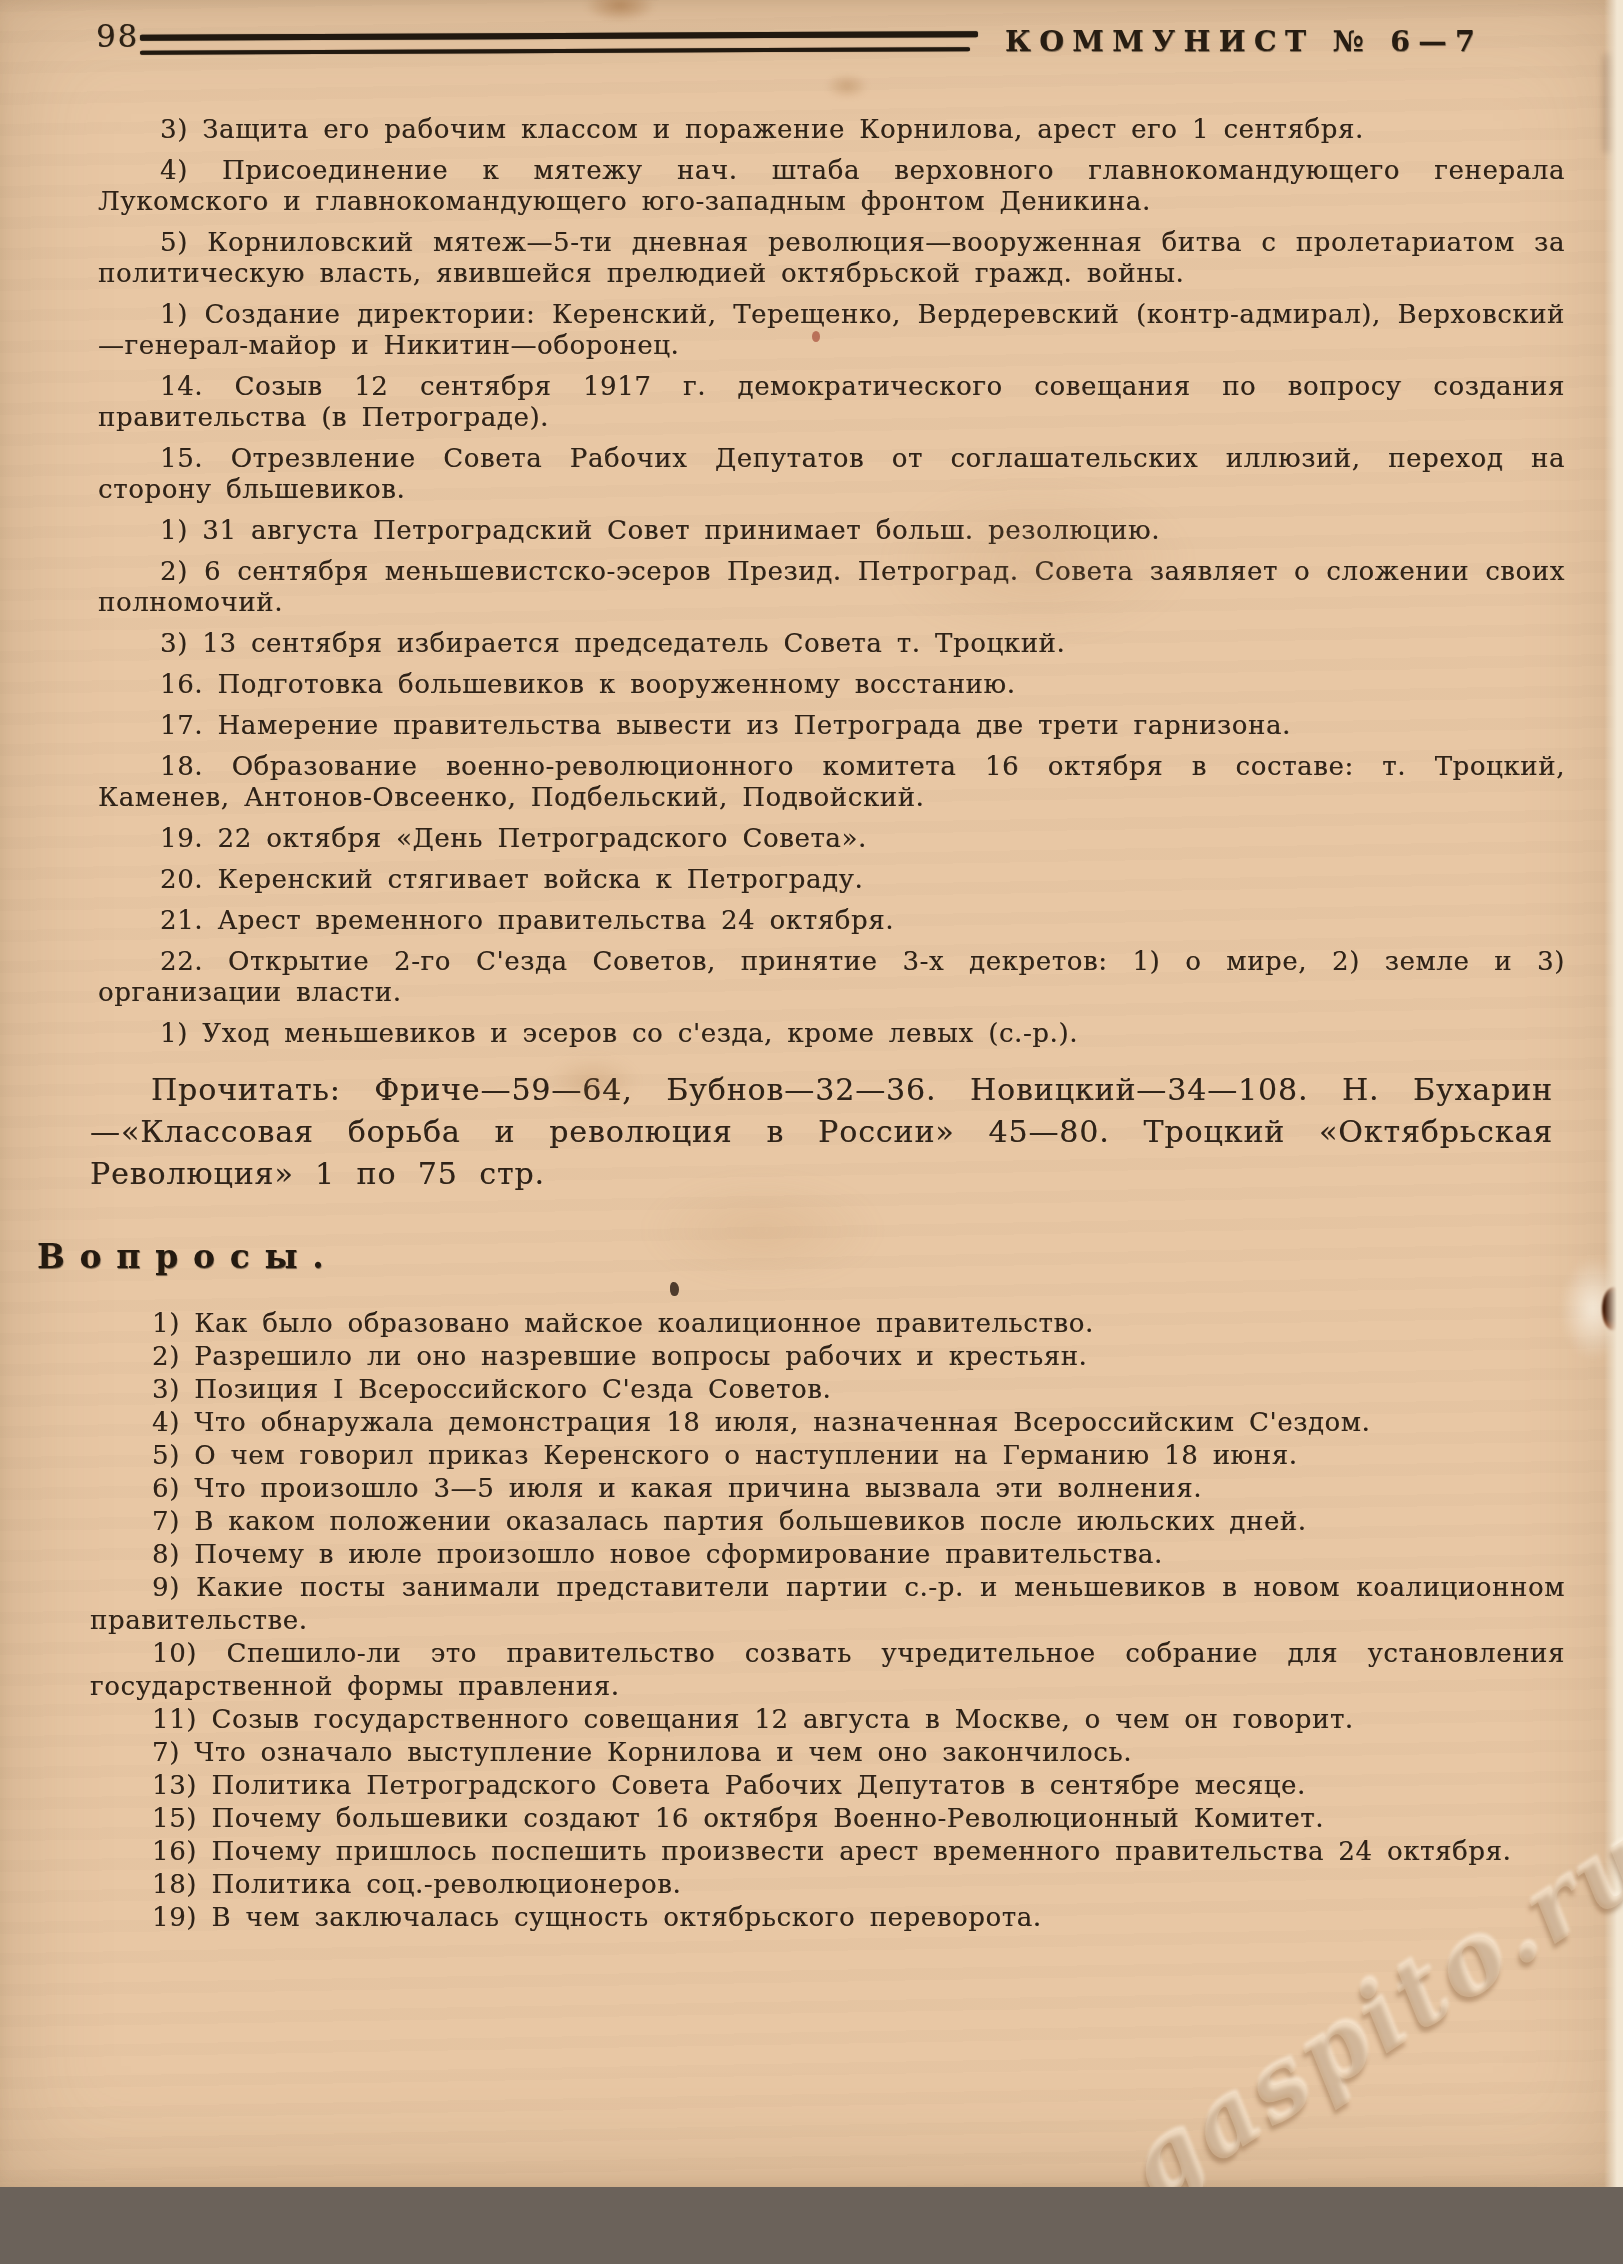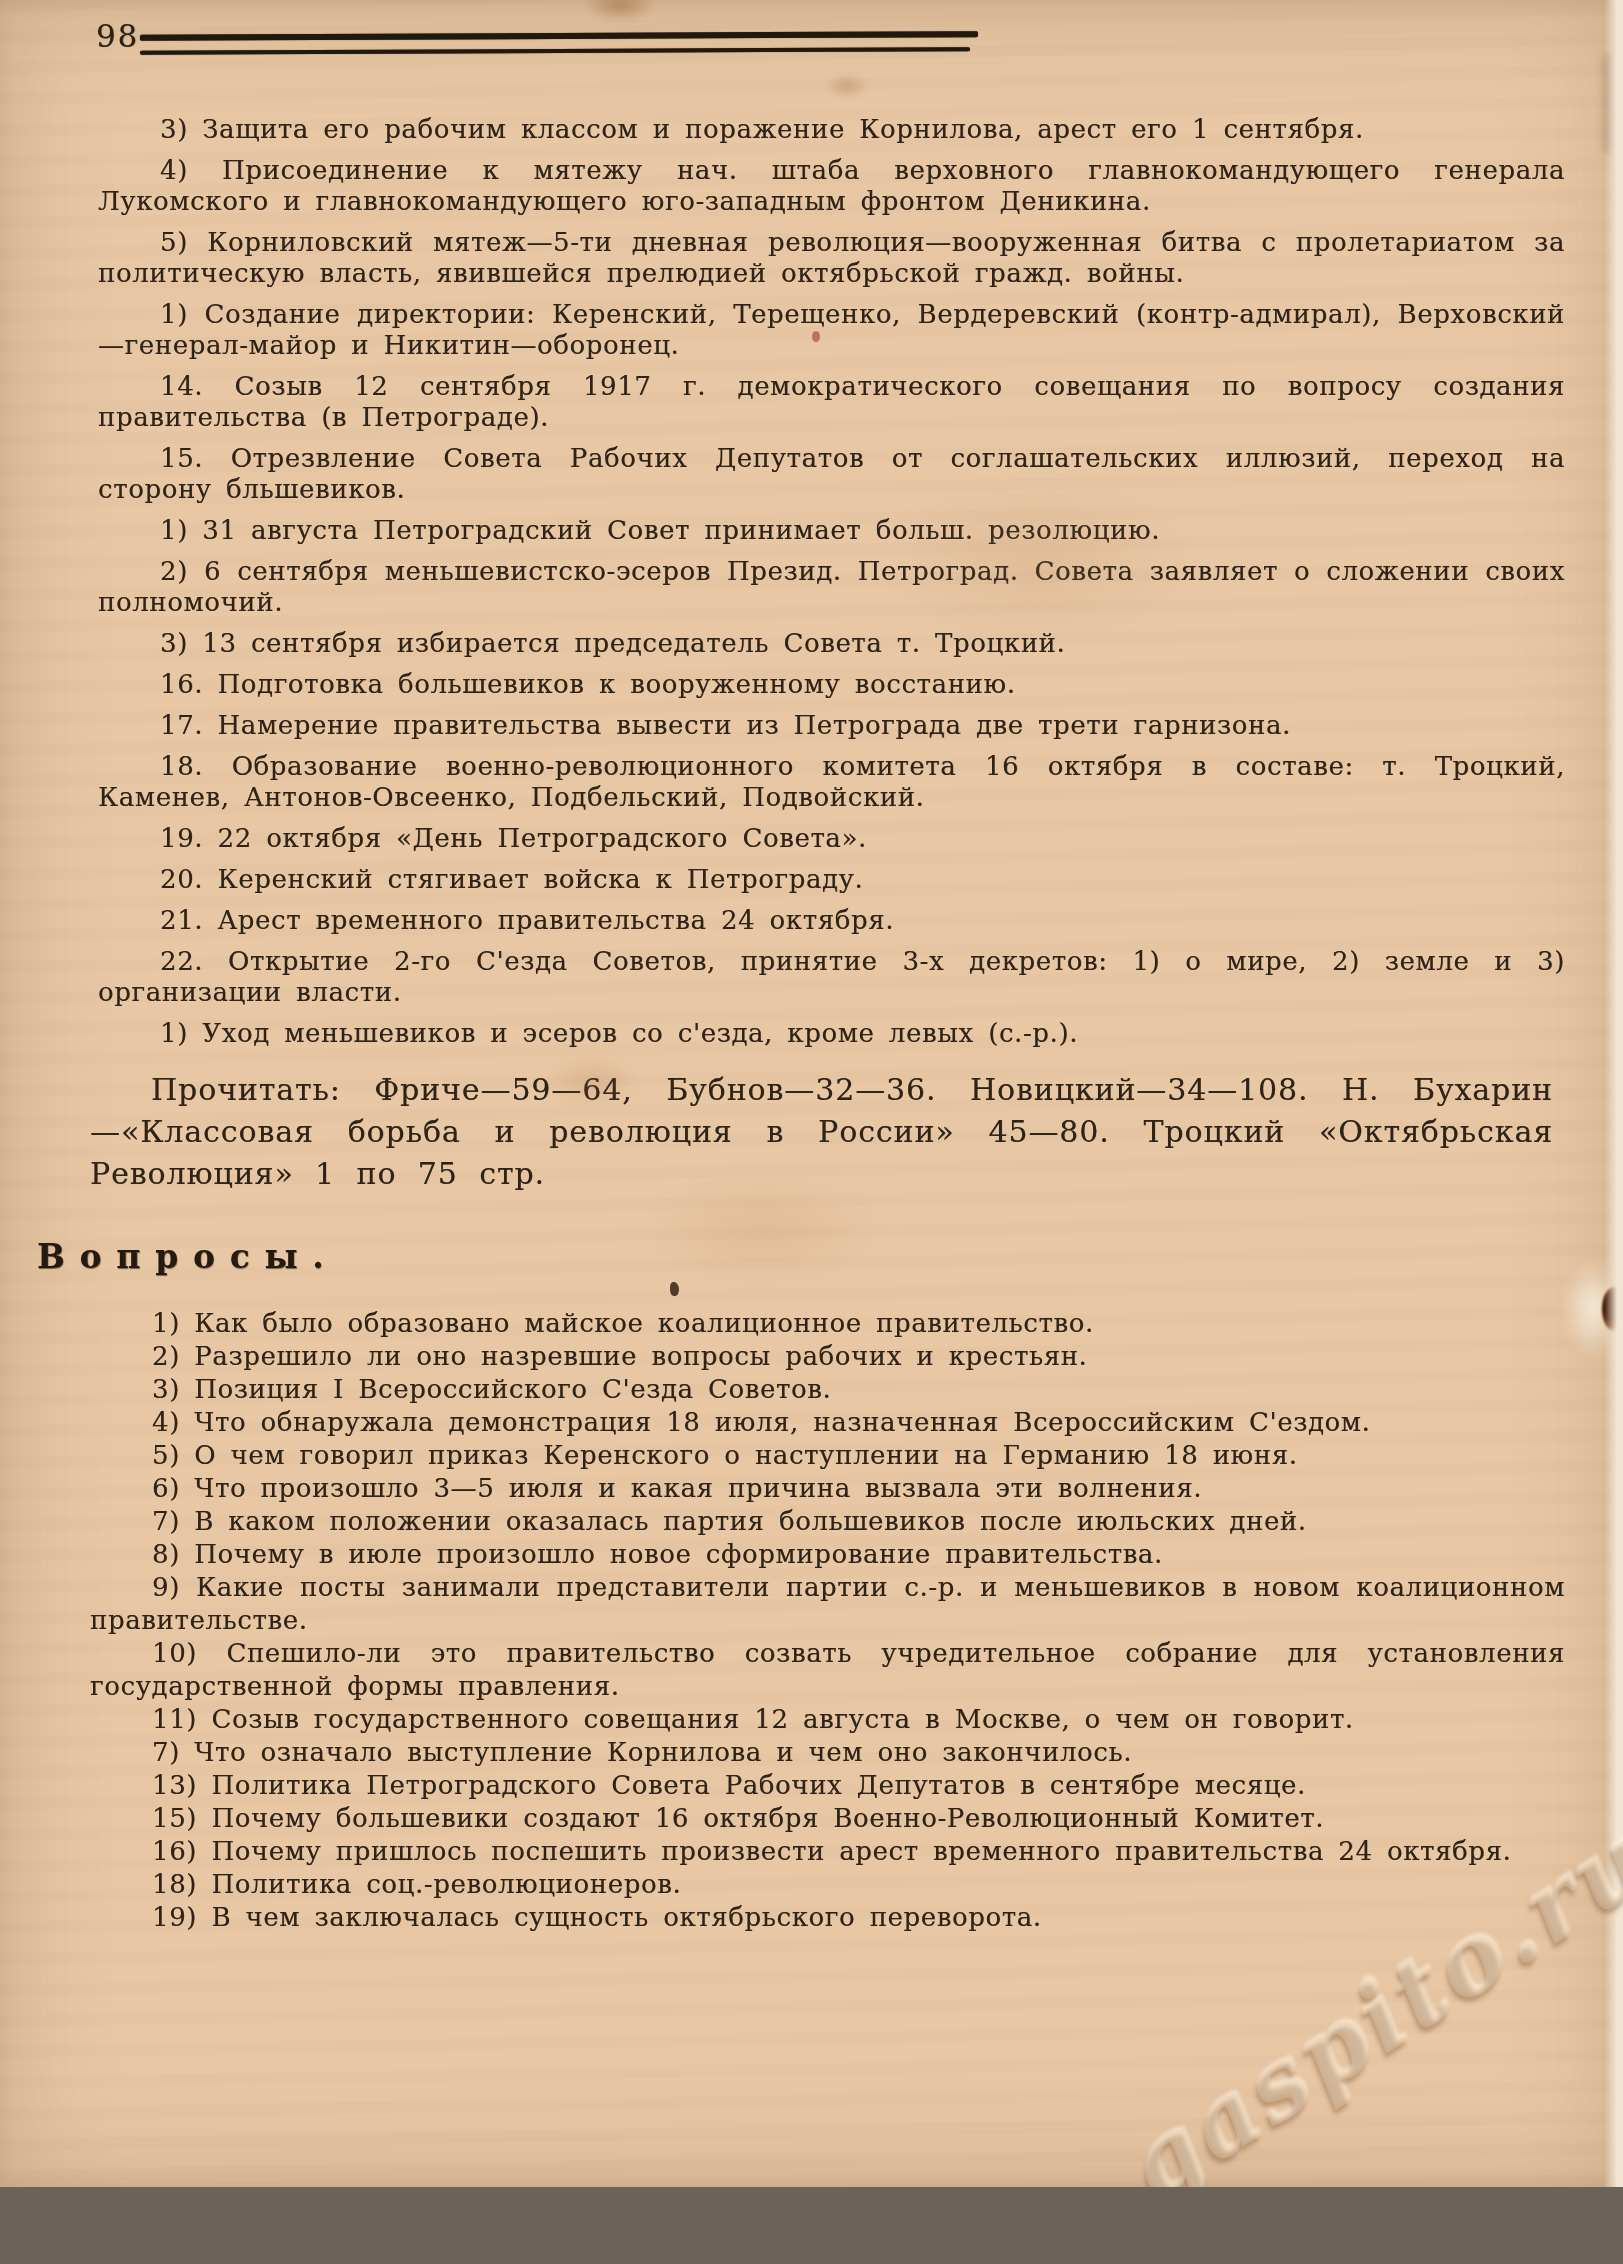--- a/index.html
+++ b/index.html
@@ -114,20 +114,21 @@
 <div class="page">
 
   <div class="ghost"></div>
 
   <div class="header">
     <span class="pagenum">98</span>
     <div class="rules">
       <div class="rule r1"></div>
       <div class="rule r2"></div>
     </div>
+    <span class="journal">КОММУНИСТ № 6—7</span>
   </div>
 
   <div class="body">
 
     <div class="outline">
       <p>3) Защита его рабочим классом и поражение Корнилова, арест его 1 сентября.</p>
       <p>4) Присоединение к мятежу нач. штаба верховного главнокомандующего генерала Лукомского и главнокомандующего юго-западным фронтом Деникина.</p>
       <p>5) Корниловский мятеж—5-ти дневная революция—вооруженная битва с пролетариатом за политическую власть, явившейся прелюдией октябрьской гражд. войны.</p>
       <p>1) Создание директории: Керенский, Терещенко, Вердеревский (контр-адмирал), Верховский—генерал-майор и Никитин—оборонец.</p>
       <p>14. Созыв 12 сентября 1917 г. демократического совещания по вопросу создания правительства (в Петрограде).</p>

